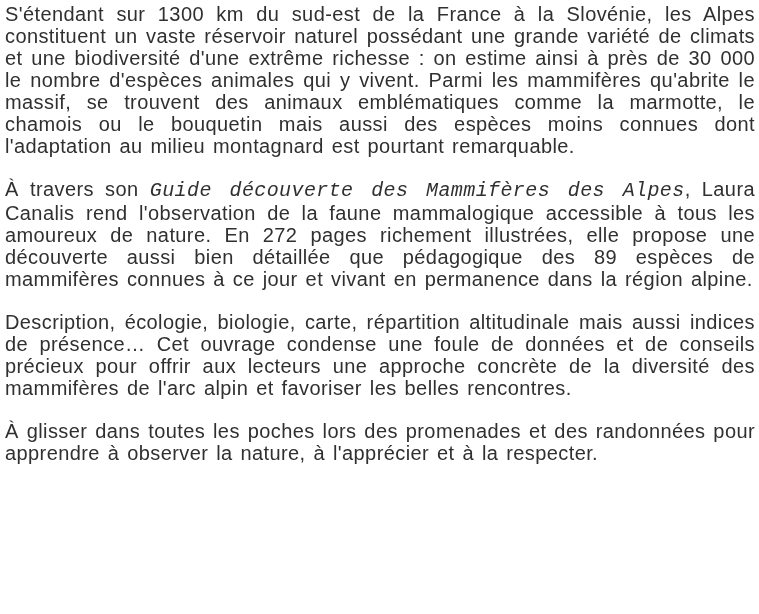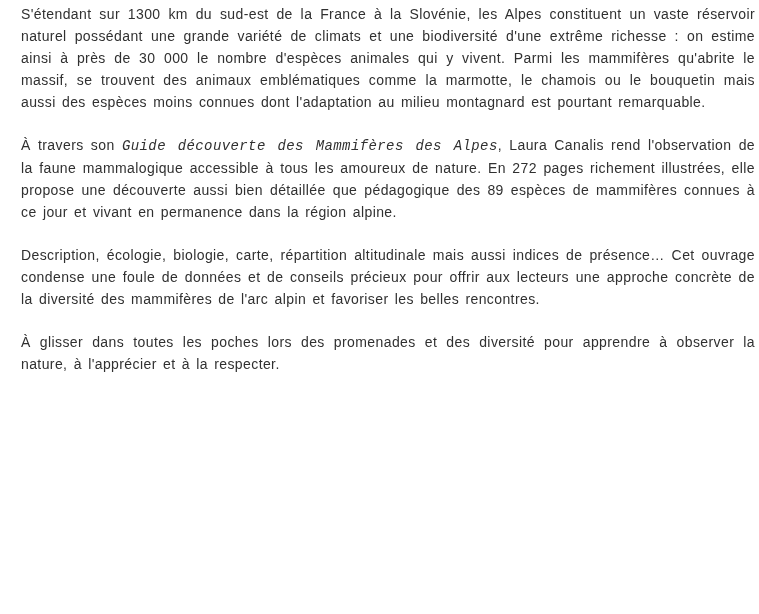--- a/index.html
+++ b/index.html
@@ -14,41 +14,41 @@
   }
   .page {
     box-sizing: border-box;
     width: 759px;
     height: 614px;
     padding: 3px 4px 0 5px;
     background: #ffffff;
   }
   .page p {
     font-family: "Liberation Sans", "DejaVu Sans", sans-serif;
-    font-size: 14px;
+    font-size: 20px;
     line-height: 22px;
     letter-spacing: 0.4px;
     word-spacing: 2px;
     color: #303030;
     text-align: justify;
-    margin: 0 0 21px 16px;
+    margin: 0 0 21px 0;
     -webkit-font-smoothing: antialiased;
   }
   .page p:last-child {
     margin-bottom: 0;
   }
   .book-title {
     font-style: italic;
     font-family: Liberation Mono, monospace;
   }
 </style>
 </head>
 <body>
 
 <div class="page">
   <p>S'étendant sur 1300 km du sud-est de la France à la Slovénie, les Alpes constituent un vaste réservoir naturel possédant une grande variété de climats et une biodiversité d'une extrême richesse : on estime ainsi à près de 30 000 le nombre d'espèces animales qui y vivent. Parmi les mammifères qu'abrite le massif, se trouvent des animaux emblématiques comme la marmotte, le chamois ou le bouquetin mais aussi des espèces moins connues dont l'adaptation au milieu montagnard est pourtant remarquable.</p>
 
   <p><span>À travers son </span><span class="book-title">Guide découverte des Mammifères des Alpes</span><span>, Laura Canalis rend l'observation de la faune mammalogique accessible à tous les amoureux de nature. En 272 pages richement illustrées, elle propose une découverte aussi bien détaillée que pédagogique des 89 espèces de mammifères connues à ce jour et vivant en permanence dans la région alpine.</span></p>
 
   <p>Description, écologie, biologie, carte, répartition altitudinale mais aussi indices de présence… Cet ouvrage condense une foule de données et de conseils précieux pour offrir aux lecteurs une approche concrète de la diversité des mammifères de l'arc alpin et favoriser les belles rencontres.</p>
 
-  <p>À glisser dans toutes les poches lors des promenades et des diversité pour apprendre à observer la nature, à l'apprécier et à la respecter.</p>
+  <p>À glisser dans toutes les poches lors des promenades et des randonnées pour apprendre à observer la nature, à l'apprécier et à la respecter.</p>
 </div>
 
 </body></html>

